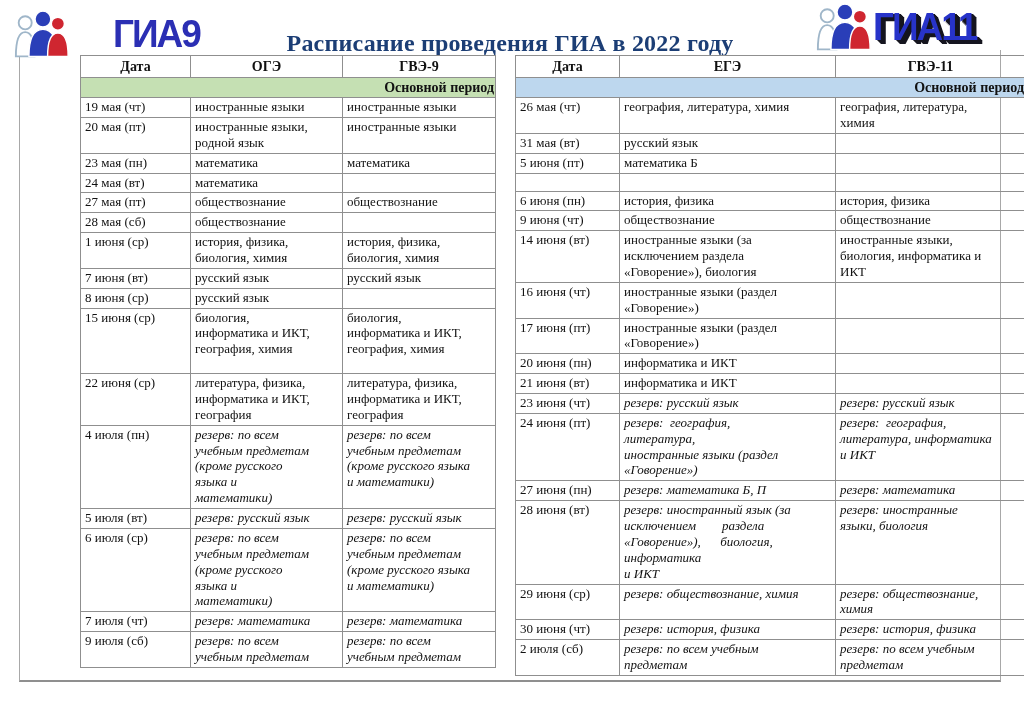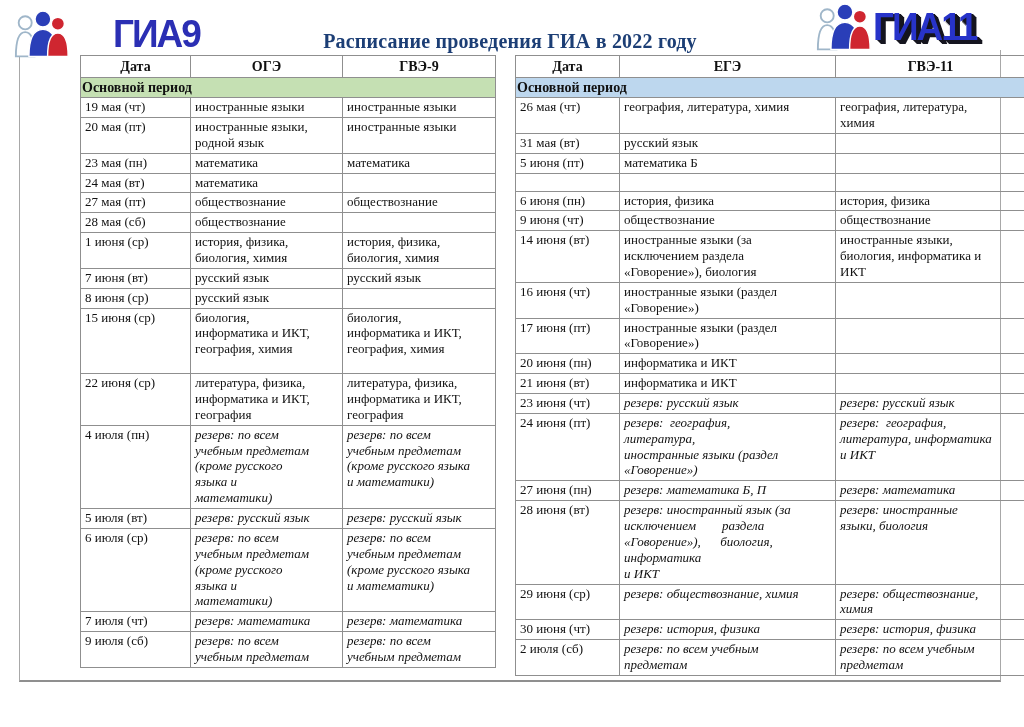--- a/index.html
+++ b/index.html
@@ -13,21 +13,21 @@
   }
   .frame {
     position:absolute; left:19px; top:50px; width:982px; height:632px;
     border-left:1px solid #a8a8a8;
     border-right:1px solid #a8a8a8;
     border-bottom:2px solid #8f8f8f;
     pointer-events:none;
   }
   .title {
     position:absolute; top:30px; left:170px; width:680px;
-    text-align:center; font-size:20px; font-weight:bold; color:#1c3e75;
+    text-align:center; font-size:24px; font-weight:bold; color:#1c3e75;
     letter-spacing:0.2px;
   }
   .logo { position:absolute; display:flex; align-items:center; gap:1px; }
   .logo9  { left:14px; top:10px;gap:43px; }
   .logo11 { left:816px; top:3px; }
   .logo-text {
     font-family:"Liberation Sans", sans-serif;
     font-weight:bold; font-size:37px; letter-spacing:-2px;
     color:#2b2fb4;
     transform:scaleY(1.05);
@@ -45,21 +45,21 @@
   .right-t { left:483px; width:510px; }
   .sched th, .sched td {
     border:1px solid #8f8f8f;
     padding:1px 4px 2px 4px;
     vertical-align:top;
     text-align:left;
     white-space:pre-wrap;
     overflow:hidden;
   }
   .sched th { text-align:center; font-size:14px; font-weight:bold; padding:2px; }
-  .sched tr.band td { text-align:left; font-weight:bold; font-size:14px; padding:1px; }
+  .sched tr.band td { text-align:right; font-weight:bold; font-size:14px; padding:1px; }
   .left-t  tr.band td { background:#c5e0b3; }
   .right-t tr.band td { background:#bdd7ee; }
   tr.reserve td.subj { font-style:italic; }
   tr.tall td { padding-bottom:16px; }
   tr.empty td { height:18px; }
   td.date { white-space:nowrap; }
   .people-icon { display:block; }
 </style>
 </head>
 <body>

